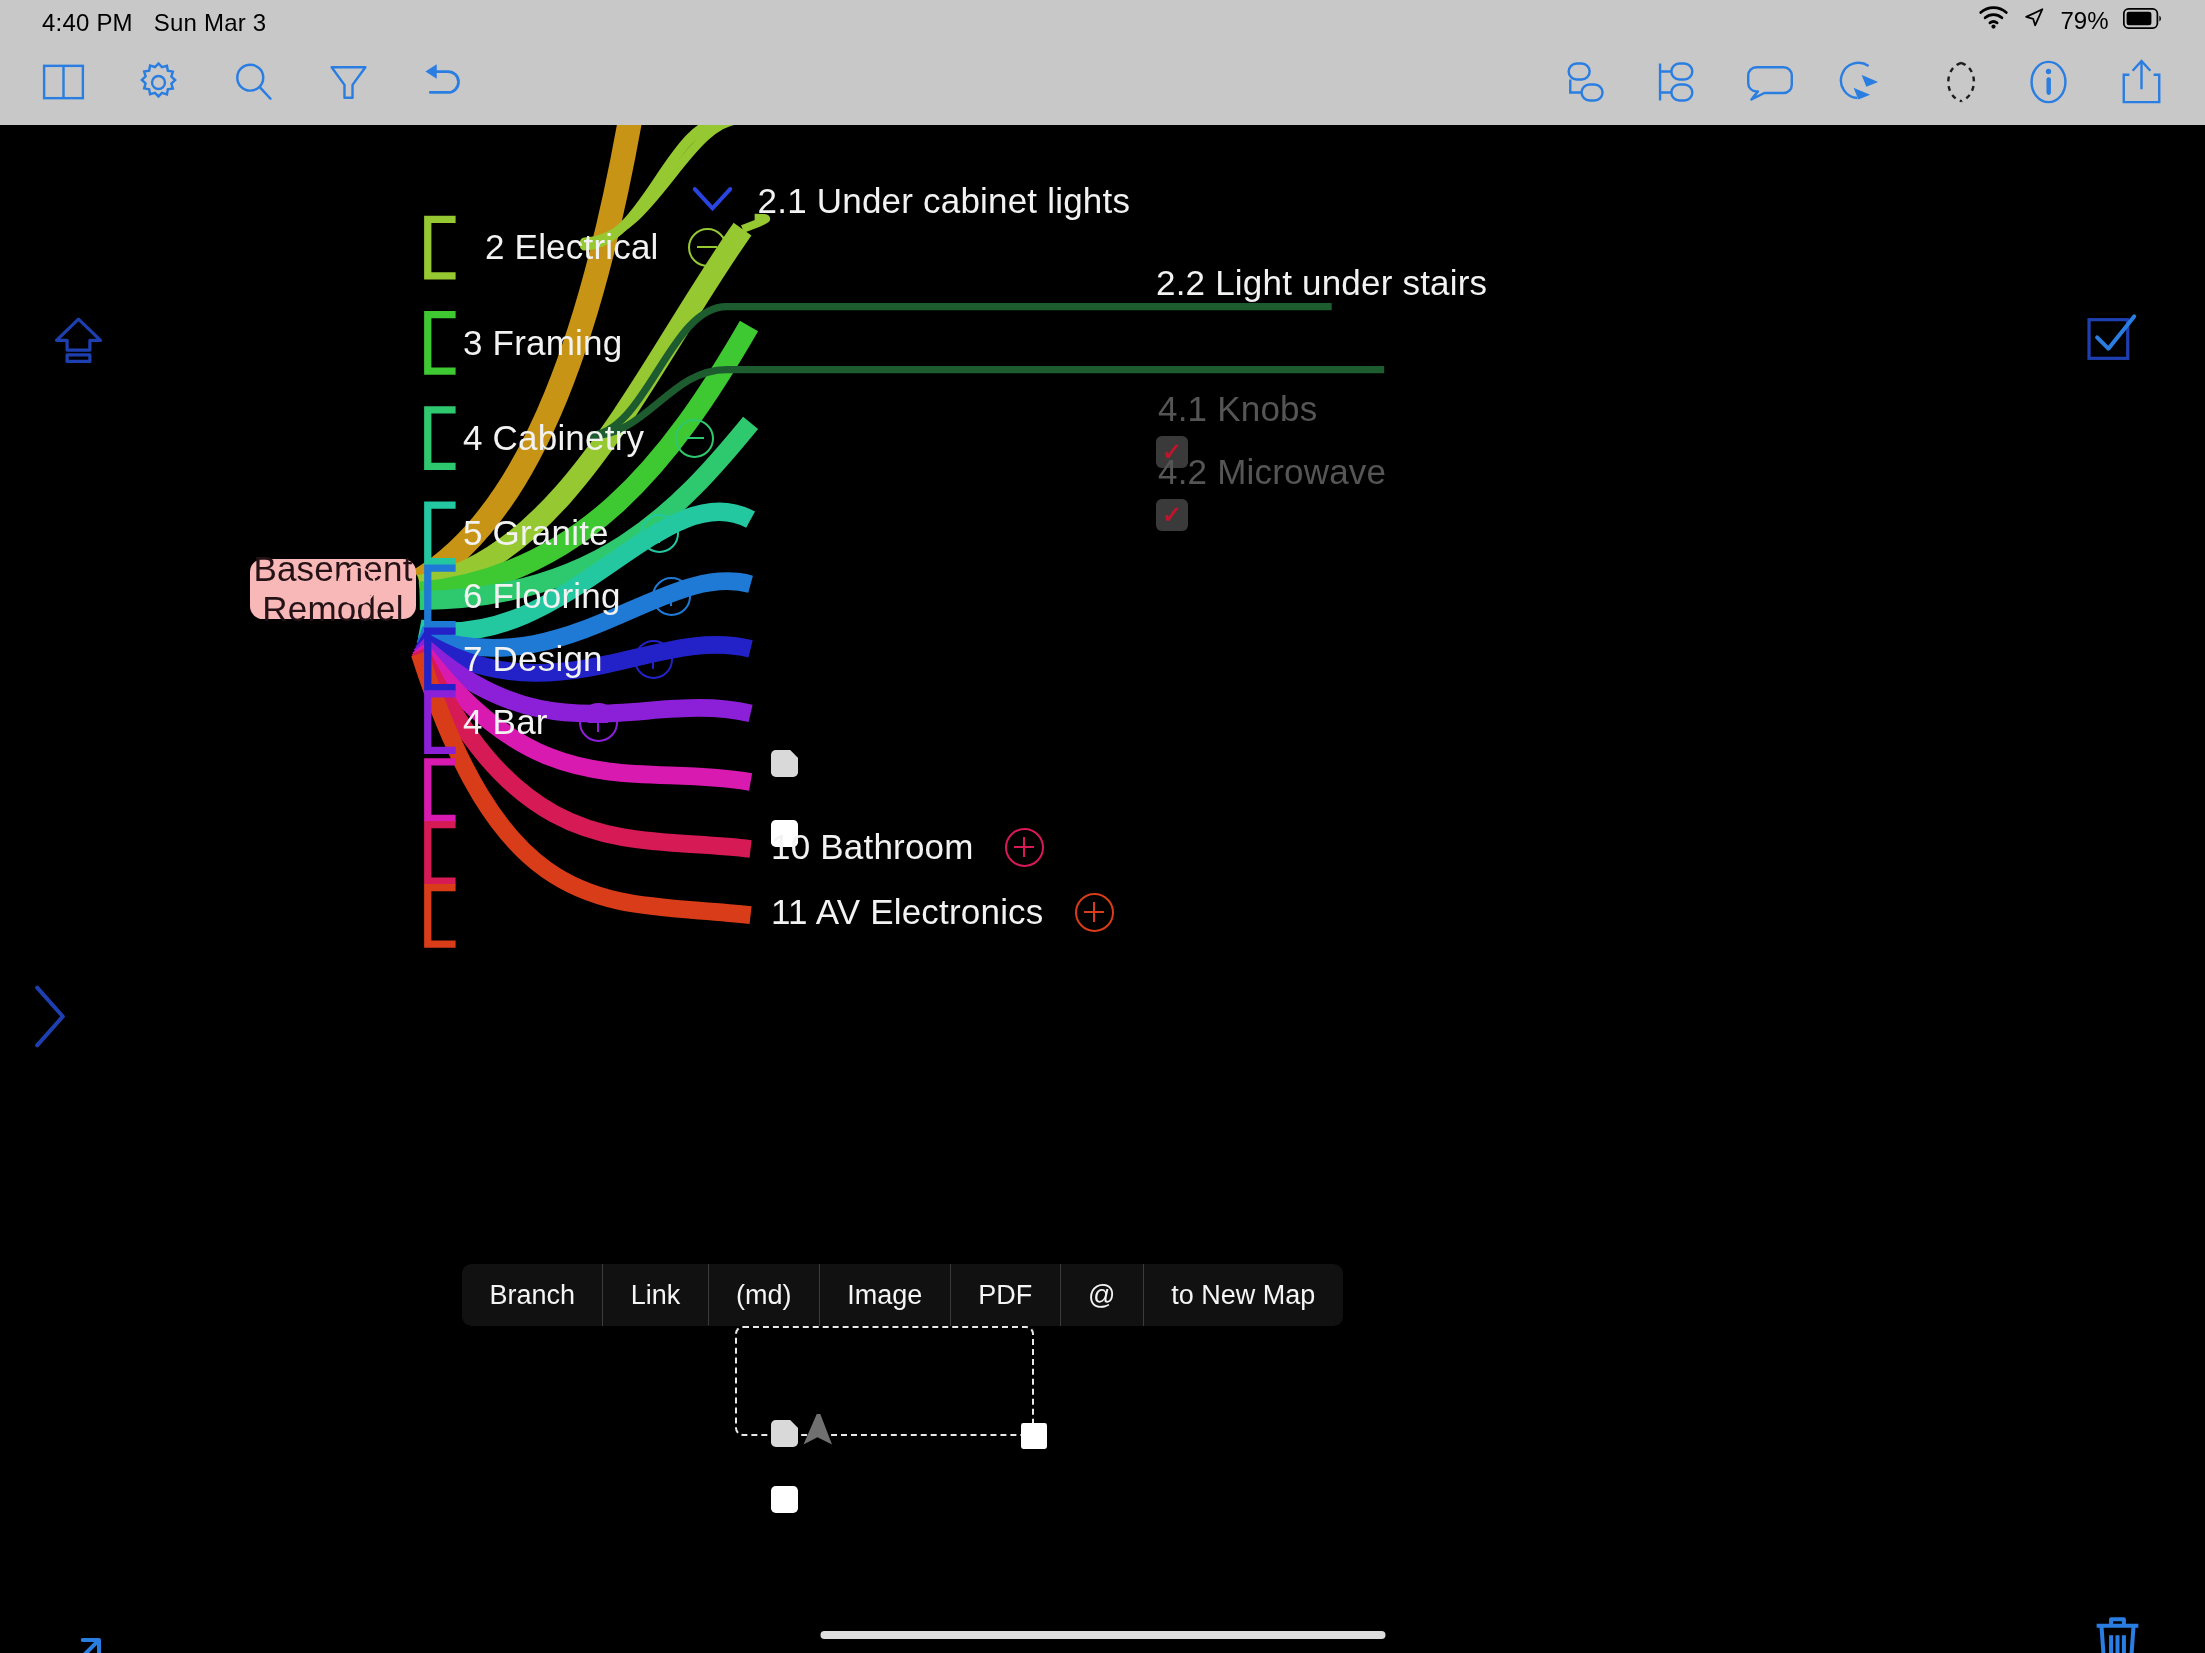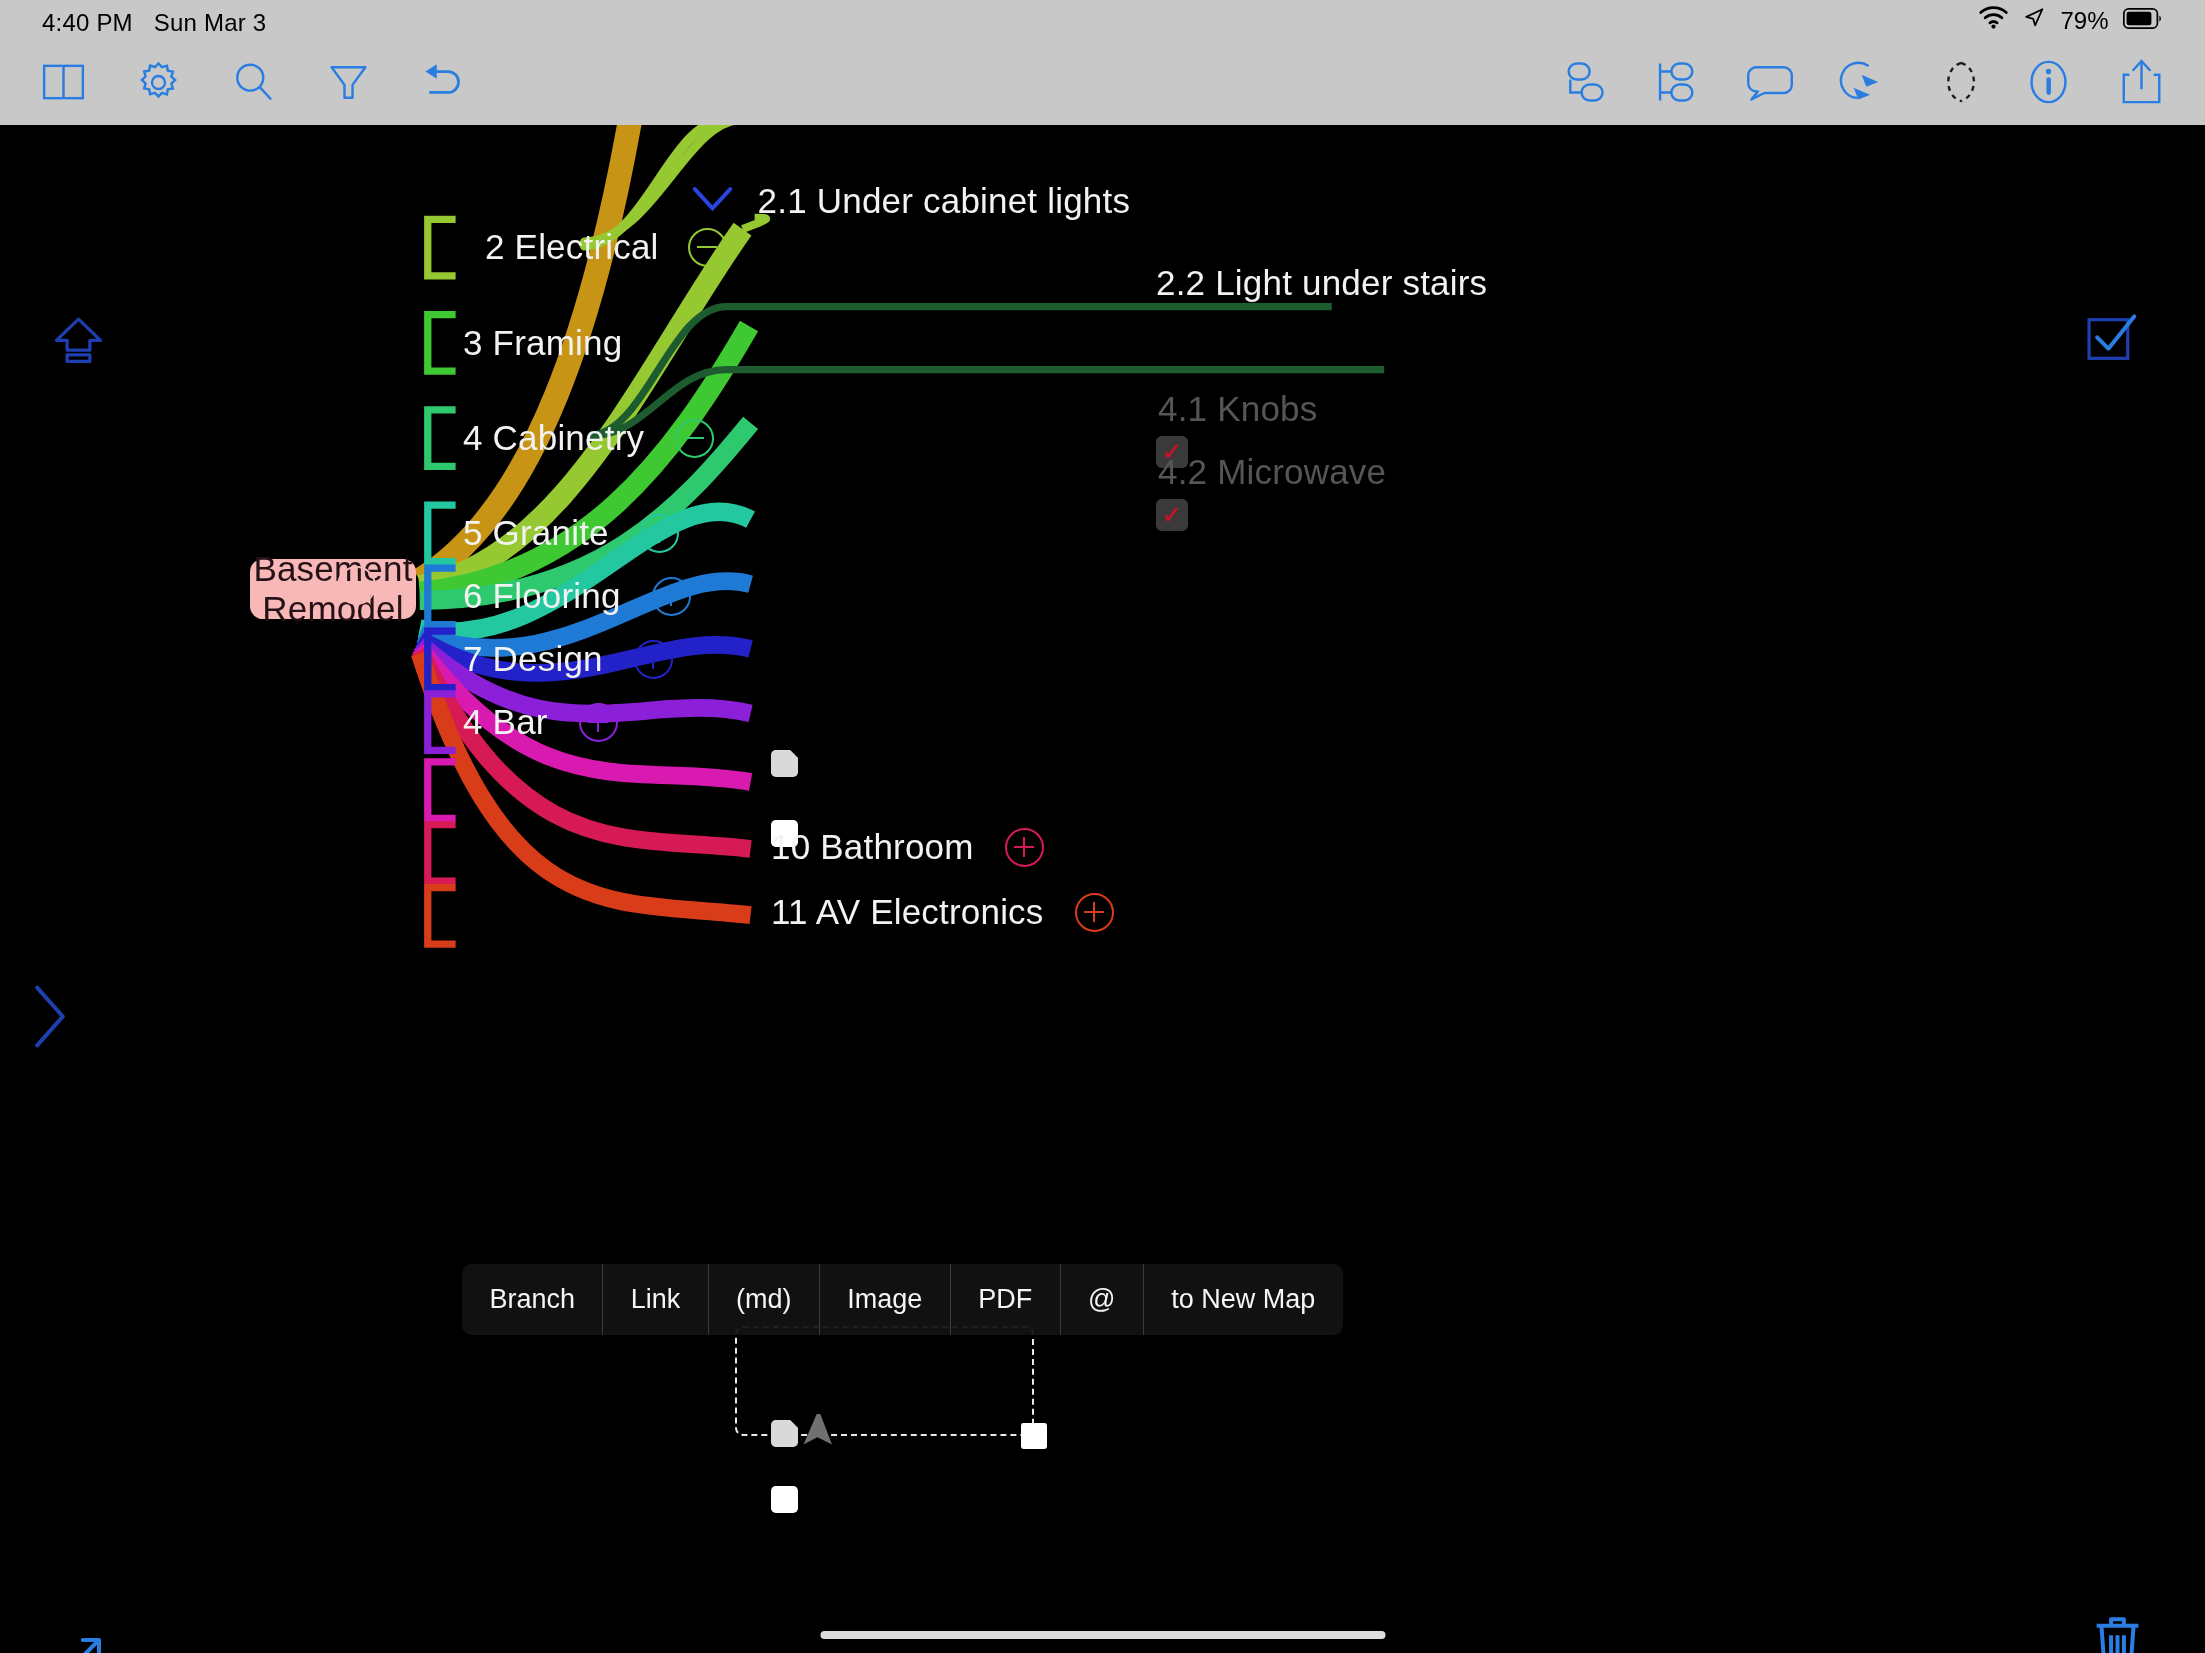--- a/index.html
+++ b/index.html
@@ -62,21 +62,21 @@
     background:#3a3a3a; display:flex; align-items:center; justify-content:center;
     color:#c0142c; font-size:24px; font-weight:700; cursor:pointer; }
 
   
   .selrect { position:absolute; left:735px; top:1202px; width:299px; height:110px;
     border:2.4px dashed #e8e8e8; border-radius:8px; }
   .handle { position:absolute; width:26px; height:26px; background:#fff;
     border-radius:2.4px; cursor:pointer; }
 
   
-  .ctxmenu { position:absolute; left:462px; top:1140px; height:71px;
+  .ctxmenu { position:absolute; left:462px; top:1140px; height:62px;
     background:rgba(18,18,18,.94); border-radius:9.7px; display:flex; align-items:stretch;
     z-index:30; overflow:hidden; }
   .ctxmenu .mi { display:flex; align-items:center; justify-content:center;
     padding:0 27.4px; color:#f5f5f5; font-size:27px; font-weight:400; cursor:pointer;
     border-right:0.8px solid #3b3b3b; }
   .ctxmenu .mi:last-child { border-right:none; }
   .ctxmenu::after { content:""; position:absolute; left:226px; bottom:-13px;
     border-left:14.5px solid transparent; border-right:14.5px solid transparent;
     border-top:14.5px solid rgba(18,18,18,.94); }
 

